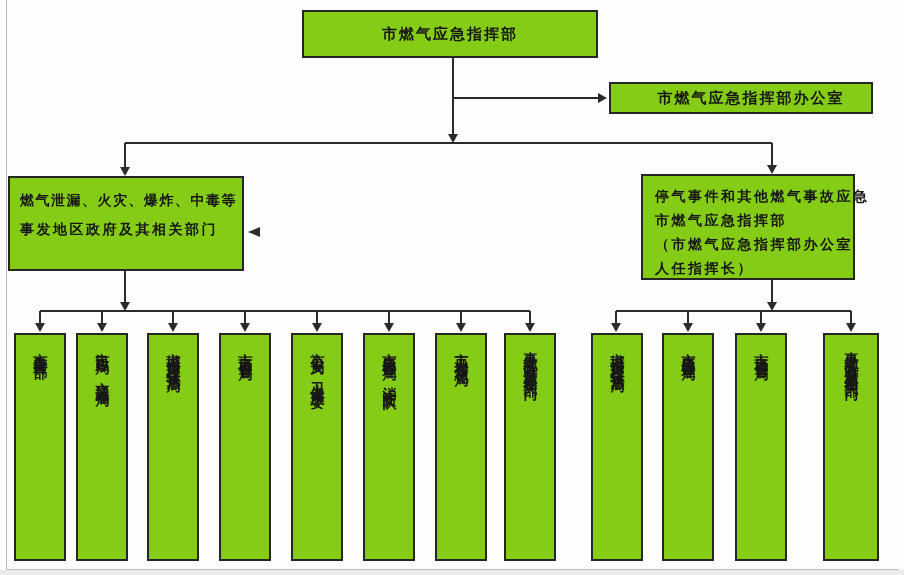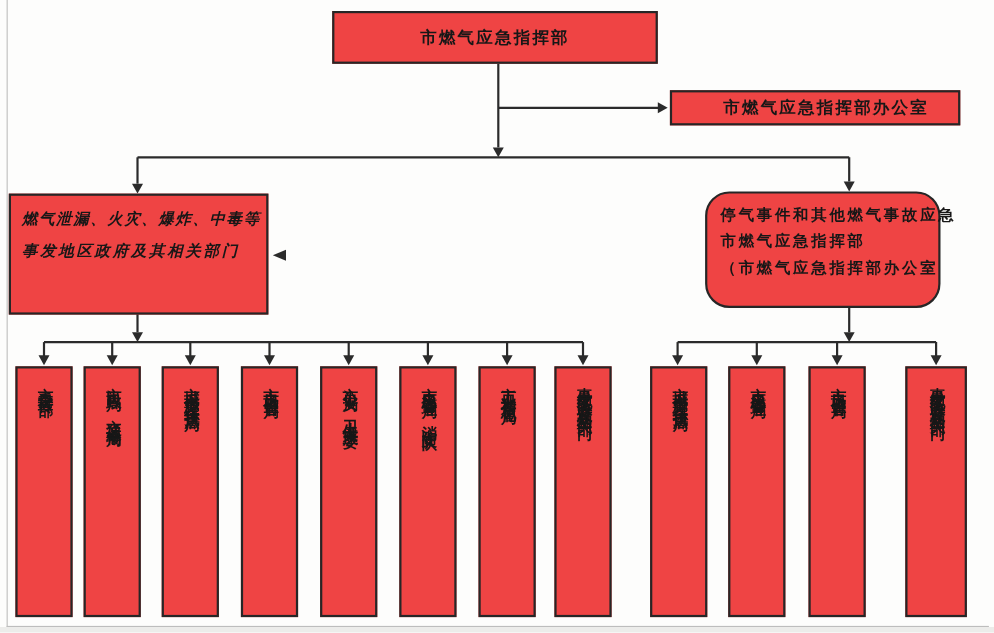--- a/index.html
+++ b/index.html
@@ -18,21 +18,21 @@
   
   .edge-left{position:absolute;left:6px;top:0;width:1px;height:570px;background:#bdbdbd;}
   .edge-bottom{position:absolute;left:6px;top:569px;width:893px;height:1px;background:#bdbdbd;}
   .edge-strip{position:absolute;left:0;top:570px;width:904px;height:5px;background:#ececea;}
 
   .wires{position:absolute;left:0;top:0;z-index:1;}
 
   .box{
     position:absolute;
     box-sizing:border-box;
-    background:#ef4444;
+    background:#84cc16;
     border:2px solid #262626;
     color:#171717;
     z-index:2;
     font-weight:bold;
   }
   .center-text{
     display:flex;align-items:center;justify-content:center;
     text-align:center;
     font-size:15px;letter-spacing:2px;
   }
@@ -122,29 +122,30 @@
   </svg>
 
   <div class="box center-text" style="left:302px;top:10px;width:296px;height:48px;">
     <span>市燃气应急指挥部</span>
   </div>
 
   <div class="box center-text" style="left:609px;top:82px;width:264px;height:32px;font-size:15px;padding-left:20px;">
     <span>市燃气应急指挥部办公室</span>
   </div>
 
-  <div class="box cmd cmd-left" style="left:8px;top:176px;width:236px;height:110px;font-style:italic;">
+  <div class="box cmd cmd-left" style="left:8px;top:176px;width:236px;height:95px;">
     <div class="line ls-tight">燃气泄漏、火灾、爆炸、中毒等</div>
     <div class="line ls-mid">事发地区政府及其相关部门</div>
   </div>
 
-  <div class="box cmd cmd-right" style="left:641px;top:174px;width:214px;height:106px;border-radius:22px;">
+  <div class="box cmd cmd-right" style="left:641px;top:174px;width:214px;height:106px;">
     <div class="line ls-mid">停气事件和其他燃气事故应急</div>
     <div class="line ls-mid">市燃气应急指挥部</div>
     <div class="line ls-mid">（市燃气应急指挥部办公室</div>
+    <div class="line ls-mid">人任指挥长）</div>
   </div>
 
   <div class="box vbox" style="left:14px;">
     <span class="vtext">市委宣传部</span>
   </div>
   <div class="box vbox" style="left:76px;">
     <span class="vtext">市民政局、交通运输局</span>
   </div>
   <div class="box vbox" style="left:147px;">
     <span class="vtext">市城市管理综合执法局</span>

